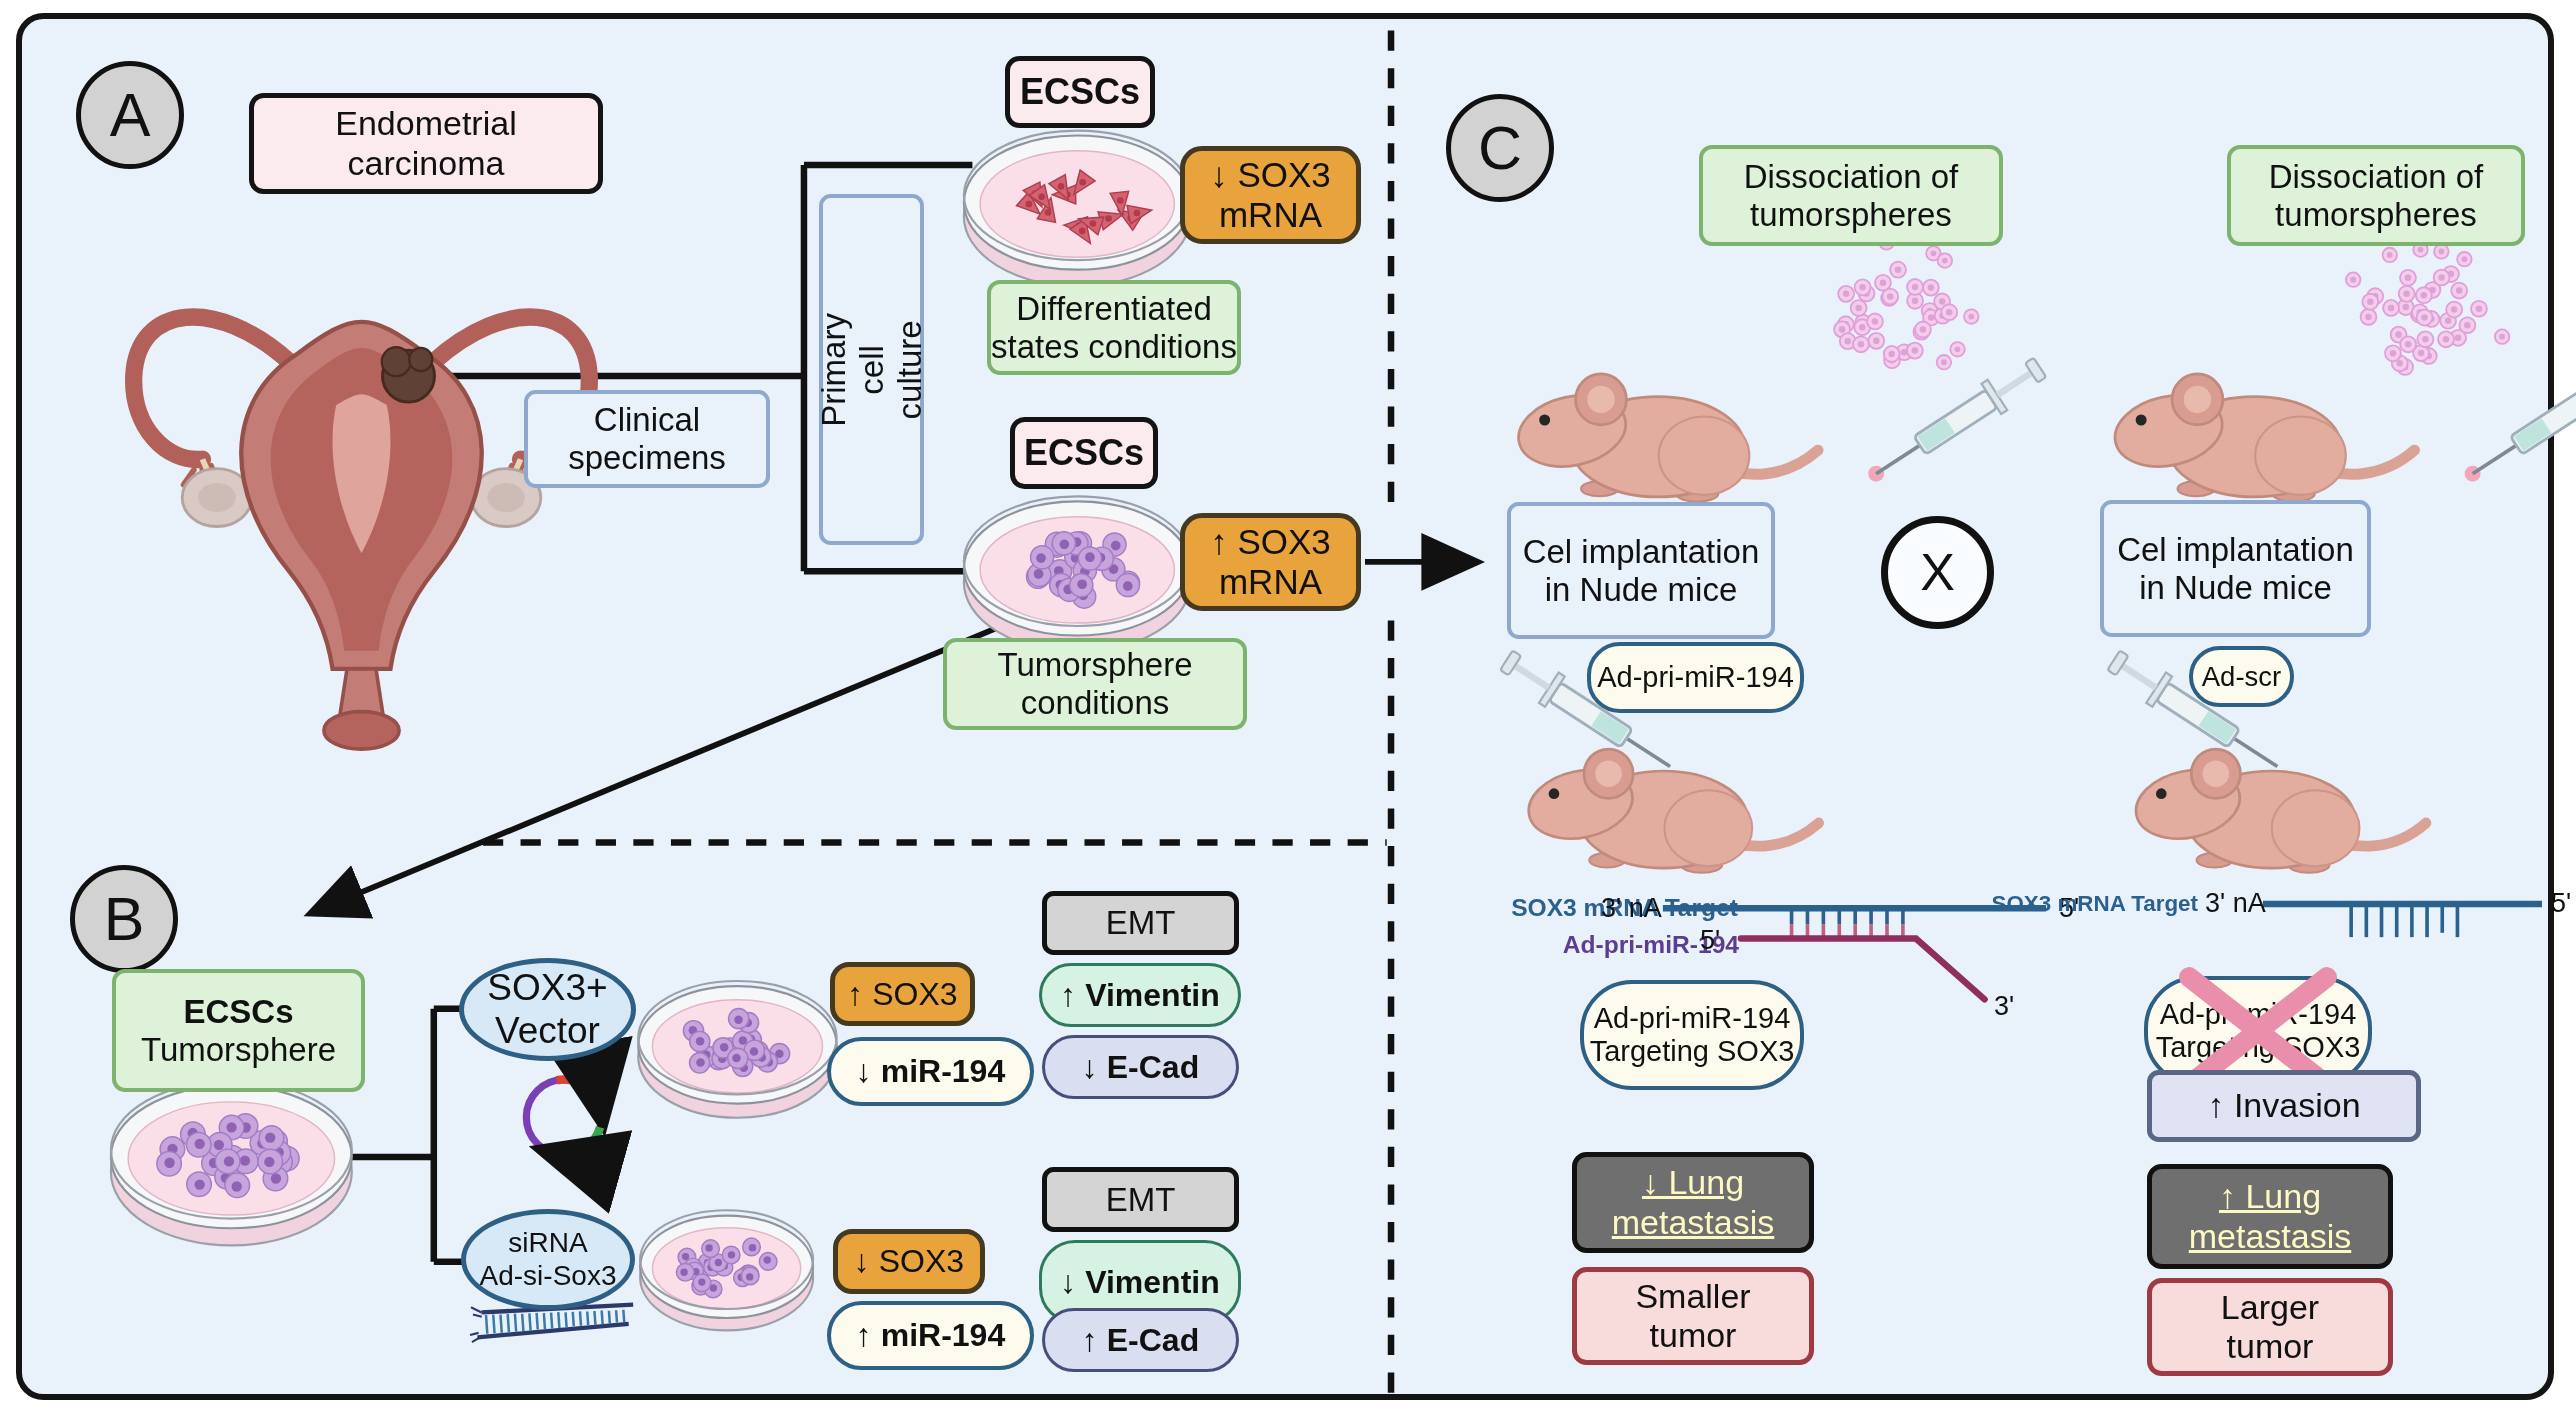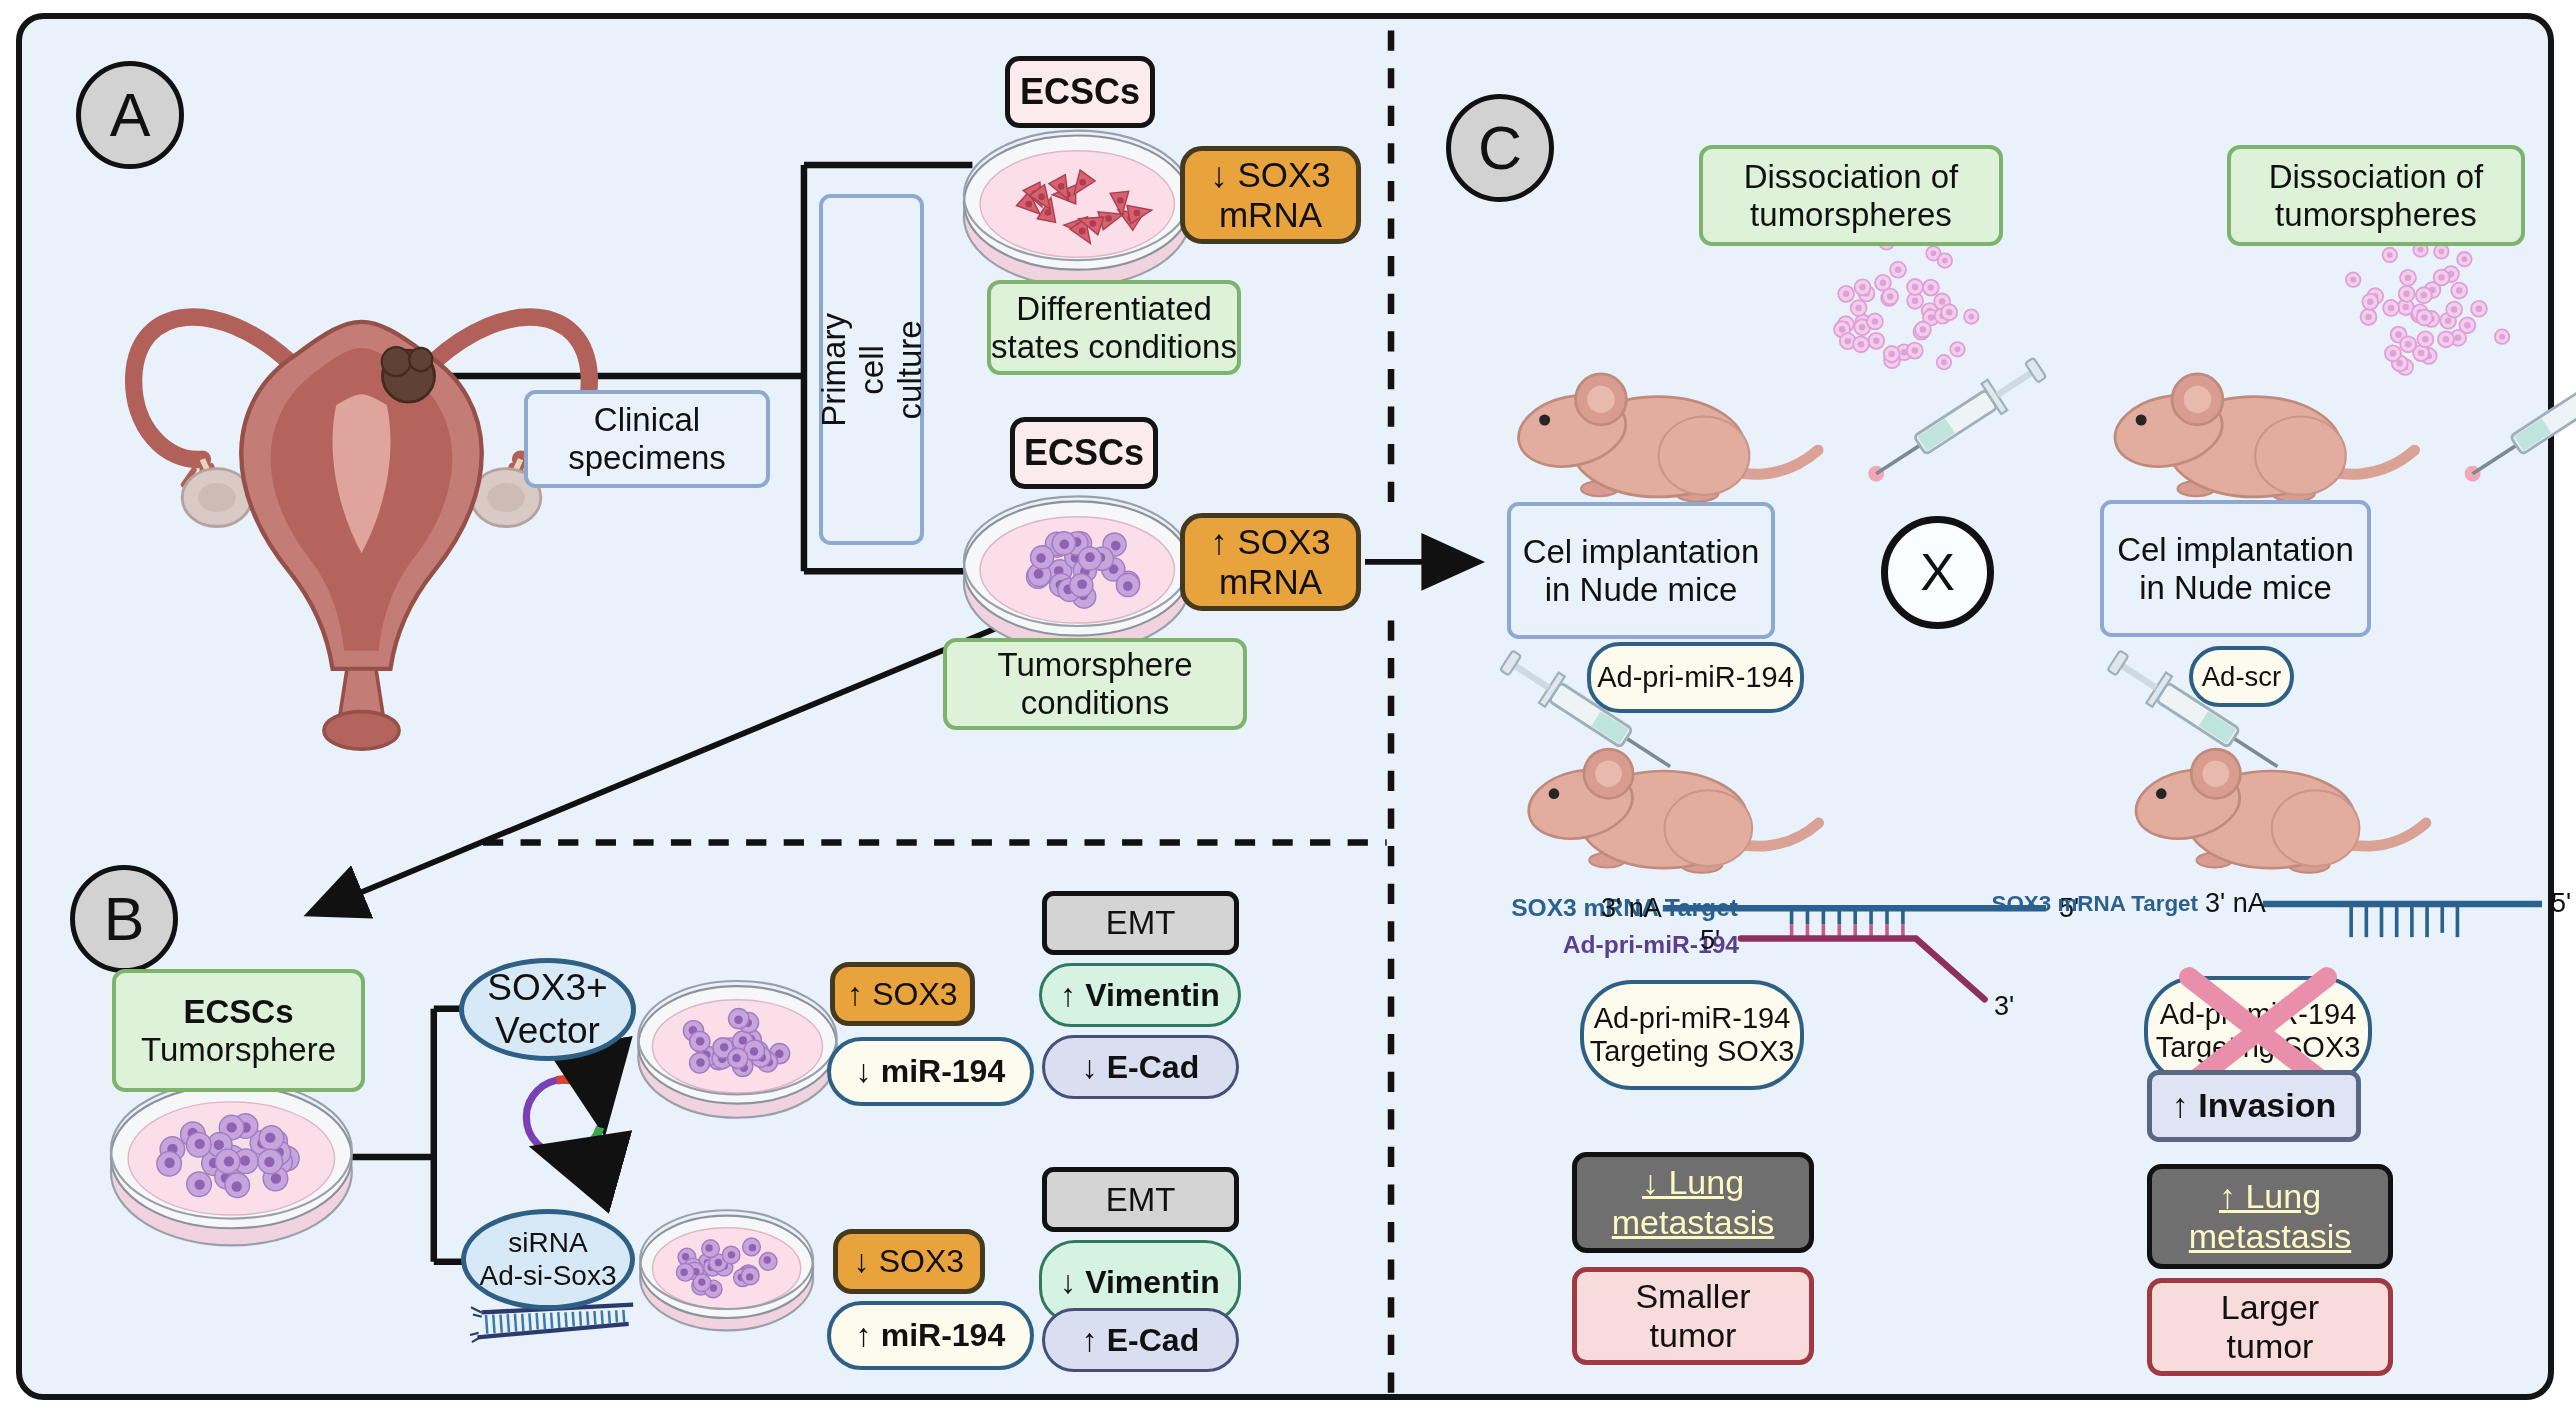--- a/index.html
+++ b/index.html
@@ -571,20 +571,22 @@
     <circle cx="2595" cy="655" r="11" fill="#f2a7b8"></circle>
     <circle cx="3420" cy="655" r="11" fill="#f2a7b8"></circle>
 
     <use href="#syringe-shape" transform="translate(2595,655) rotate(-33) translate(0,-45)"></use>
     <use href="#syringe-shape" transform="translate(3420,655) rotate(-33) translate(0,-45)"></use>
     <use href="#syringe-shape" transform="translate(2310,1060) rotate(33) scale(-1,1) translate(0,-45)"></use>
     <use href="#syringe-shape" transform="translate(3150,1060) rotate(33) scale(-1,1) translate(0,-45)"></use>
   </svg>
 
   <div class="abs panel-letter" style="left:76px;top:61px;width:108px;height:108px;">A</div>
+  <div class="abs pinkbox" style="left:249px;top:93px;width:354px;height:101px;">Endometrial
+carcinoma</div>
   <div class="abs bluebox" style="left:524px;top:390px;width:246px;height:98px;">Clinical
 specimens</div>
   <div class="abs bluebox" style="left:819px;top:194px;width:105px;height:351px;background:#e9f1fb;">
     <div class="vtext" style="width:351px;">Primary cell
 culture</div>
   </div>
   <div class="abs pinkbox bold" style="left:1005px;top:56px;width:150px;height:72px;">ECSCs</div>
   <div class="abs orangebox" style="left:1180px;top:146px;width:181px;height:98px;">↓ SOX3
 mRNA</div>
   <div class="abs greenbox" style="left:987px;top:280px;width:254px;height:95px;">Differentiated
@@ -643,19 +645,19 @@
   <div class="abs adpill" style="left:2189px;top:646px;width:105px;height:61px;font-size:27.5px;">Ad-scr</div>
   <div class="abs rnalabel" style="left:1952px;top:886px;width:246px;height:35px;color:#2b618e;font-size:22.4px;">SOX3 mRNA Target</div>
   <div class="abs prime" style="left:2205px;top:886px;width:72px;height:35px;">3' nA</div>
   <div class="abs prime" style="left:2551px;top:886px;width:36px;height:35px;">5'</div>
   <div class="abs targetpill" style="left:2144px;top:976px;width:228px;height:110px;">
     <span>Ad-pri-miR-194
 Targeting SOX3</span>
     <span class="xbar" style="transform:translate(-50%,-50%) rotate(38deg);"></span>
     <span class="xbar" style="transform:translate(-50%,-50%) rotate(-38deg);"></span>
   </div>
-  <div class="abs invbox" style="left:2147px;top:1070px;width:214px;height:72px;font-weight:bold;">↑ Invasion</div>
+  <div class="abs invbox" style="left:2147px;top:1070px;width:274px;height:72px;">↑ Invasion</div>
   <div class="abs lungbox" style="left:2147px;top:1164px;width:246px;height:105px;">↑ Lung
 metastasis</div>
   <div class="abs tumbox" style="left:2147px;top:1278px;width:246px;height:98px;">Larger
 tumor</div>
 </div>
 
 
 </body></html>

